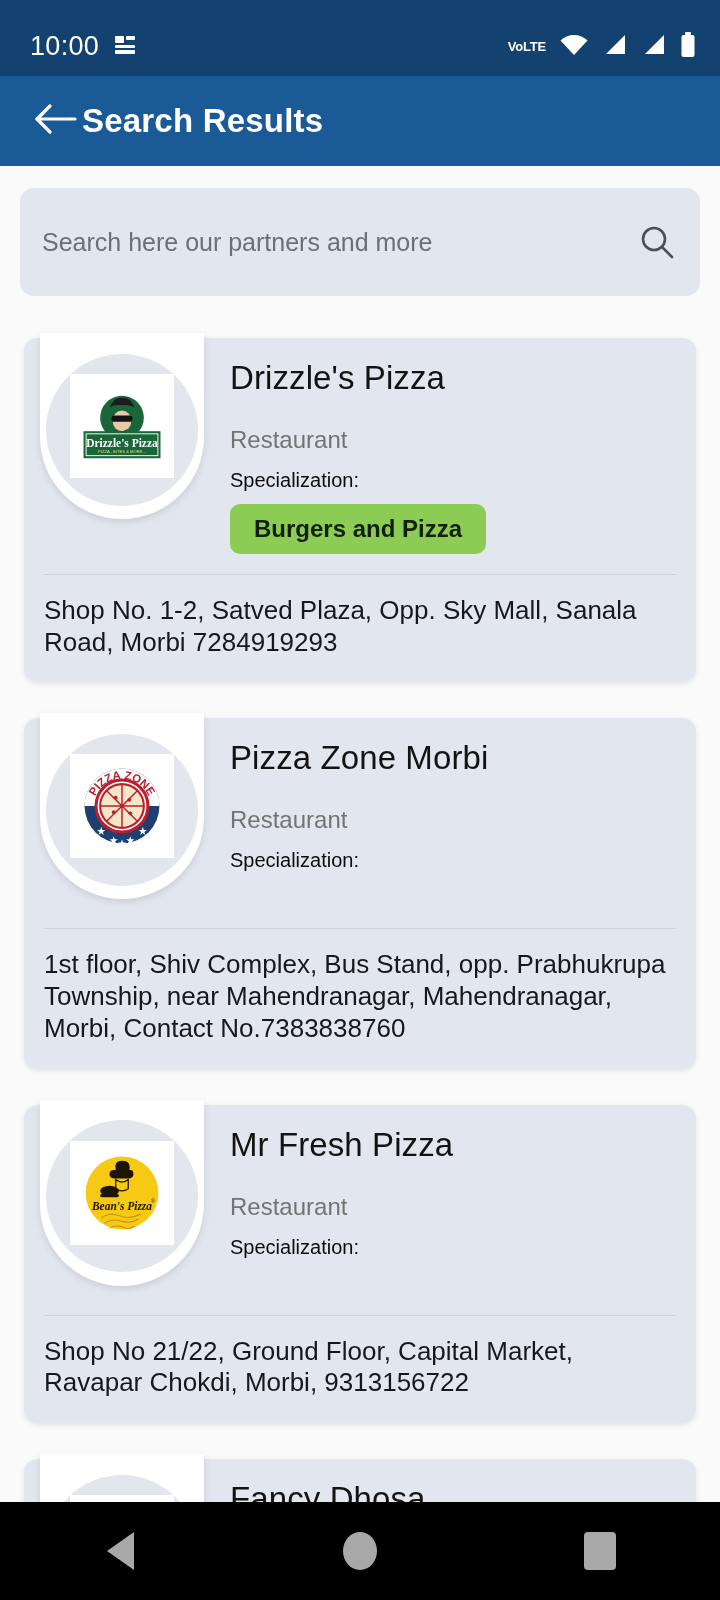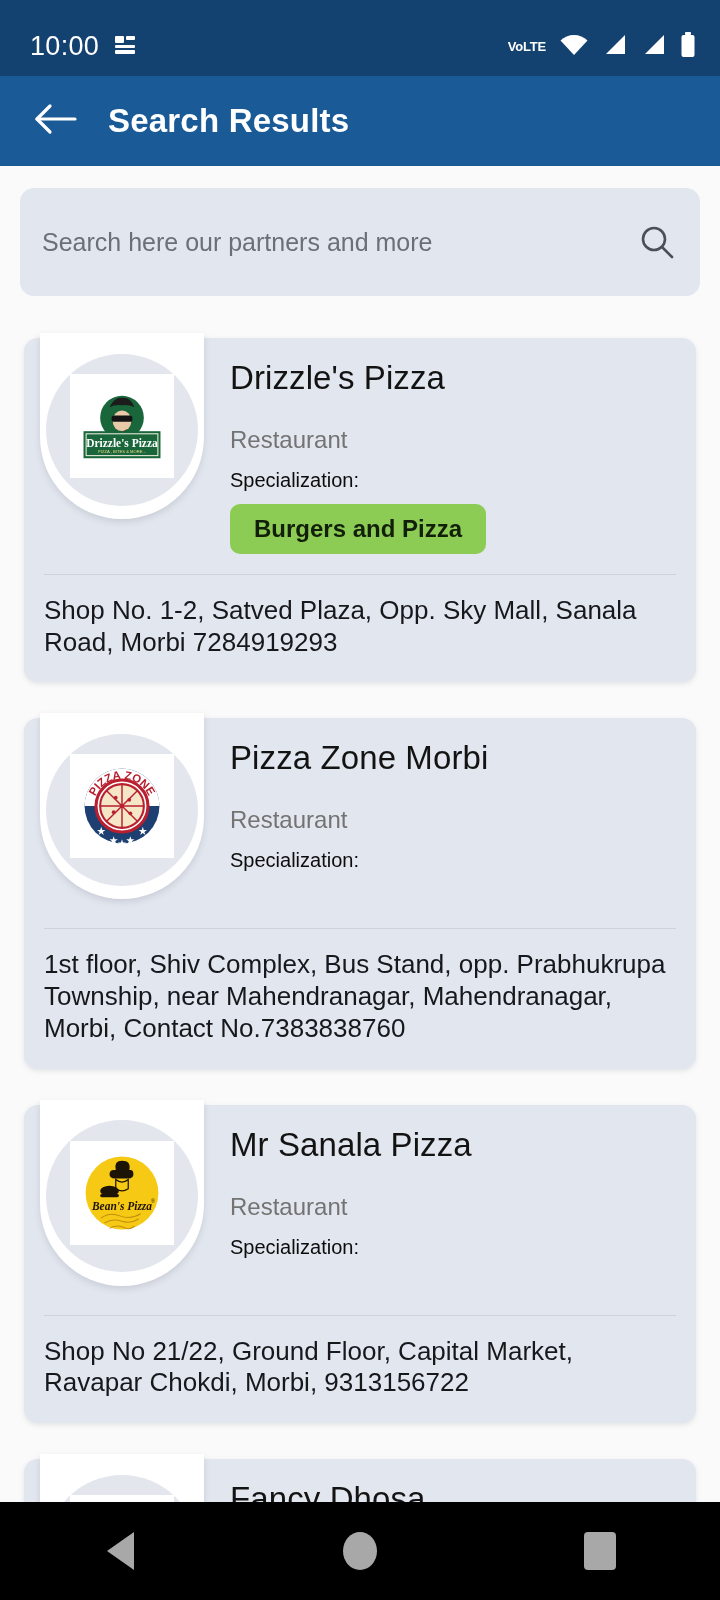--- a/index.html
+++ b/index.html
@@ -38,21 +38,20 @@
     display: flex; align-items: center;
     padding-left: 28px;
     color: #fff;
   }
   .back-btn {
     width: 54px; height: 54px;
     display: flex; align-items: center; justify-content: center;
     cursor: pointer;
   }
   .appbar-title {
-    margin-left: 26px;
     font-size: 33px; font-weight: 700; letter-spacing: .2px;
   }
 
   
   .content {
     flex: 1 1 auto;
     overflow: hidden;
     position: relative;
     background: #fafafa;
   }
@@ -320,21 +319,21 @@
               <text x="78" y="60" font-family="Liberation Sans, sans-serif" font-size="5" fill="#1e1406">®</text>
               <g stroke="#b8850c" stroke-width="1" fill="none" opacity=".85">
                 <path d="M30 74 q8 -6 18 -2 q10 4 20 -2"></path>
                 <path d="M33 79 q8 -5 16 -2 q9 3 17 -2"></path>
                 <path d="M38 84 q7 -4 13 -1 q6 3 11 -1"></path>
               </g>
             </svg>
           </div>
         </div>
         <div class="card-body">
-          <div class="biz-name">Mr Sanala Pizza</div>
+          <div class="biz-name">Mr Fresh Pizza</div>
           <div class="biz-type">Restaurant</div>
           <div class="spec-label">Specialization:</div>
         </div>
         <div class="divider"></div>
         <div class="address">Shop No 21/22, Ground Floor, Capital Market, Ravapar Chokdi, Morbi, 9313156722</div>
       </div>
 
       <div class="card no-tags">
         <div class="logo-panel">
           <div class="logo-disc"></div>

